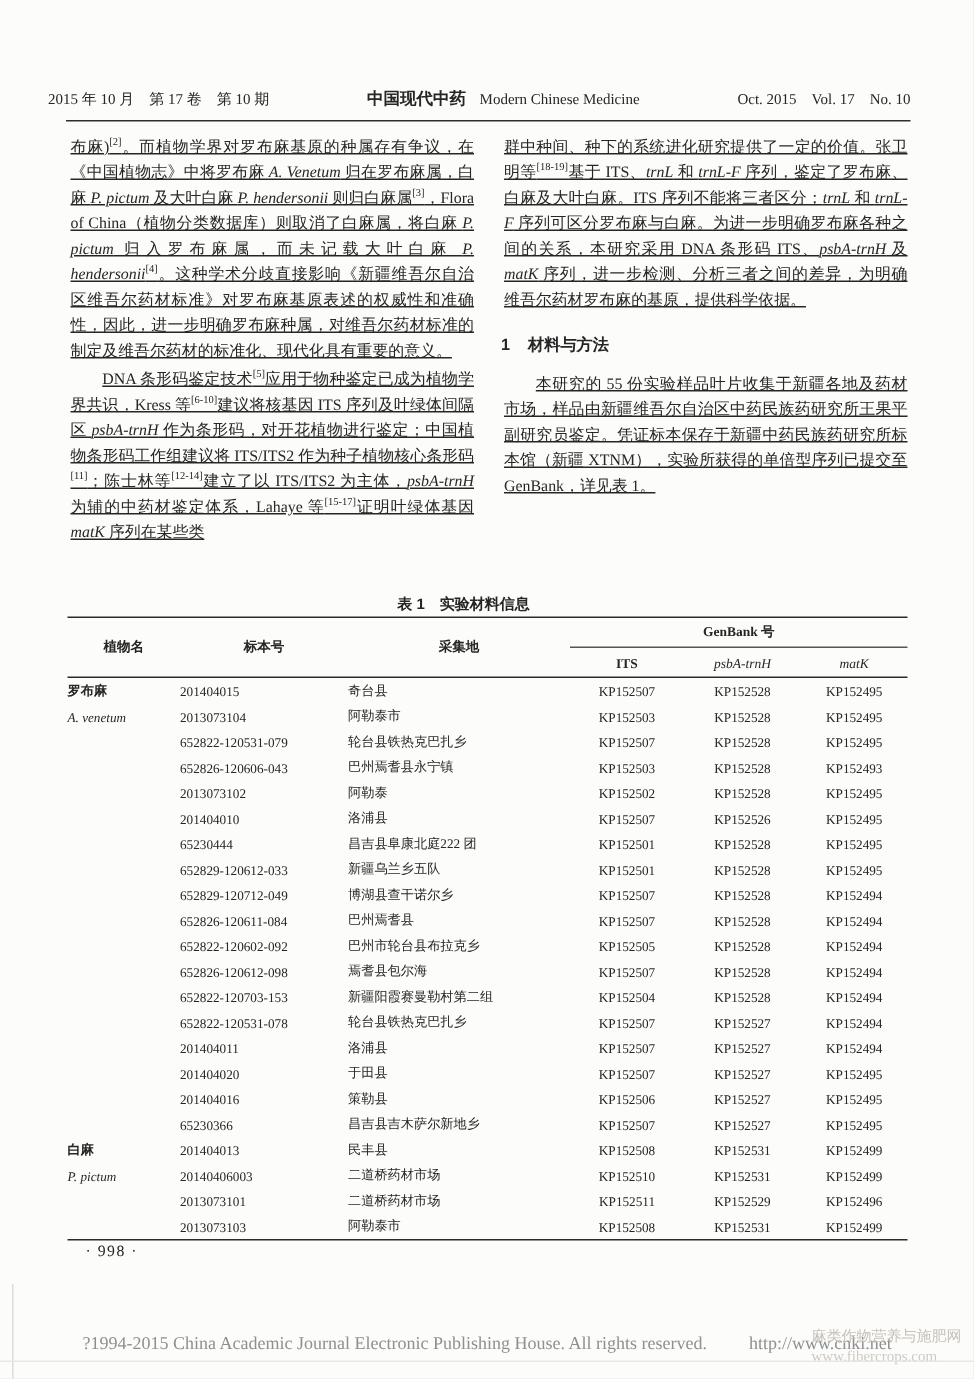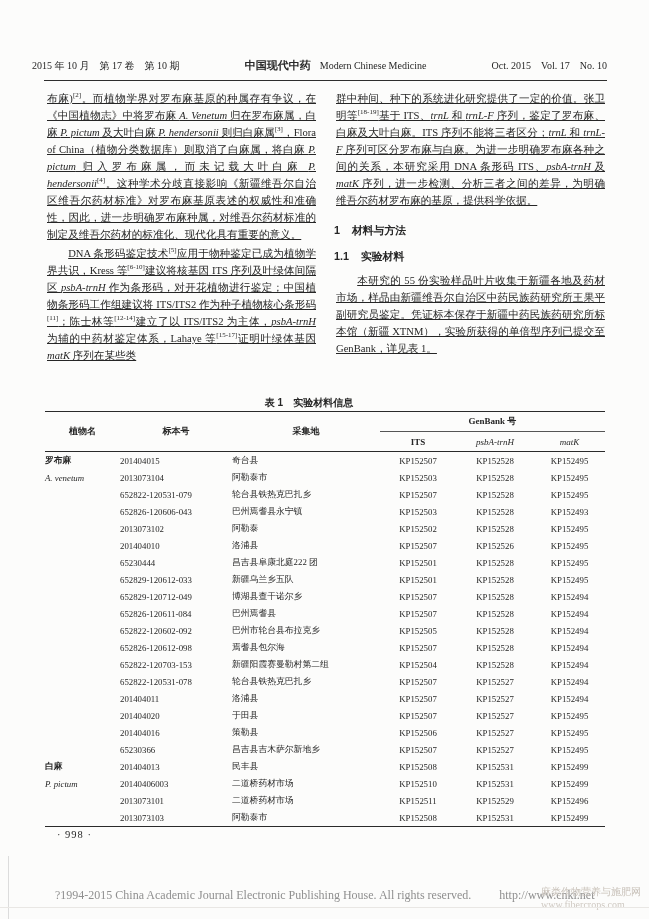--- a/index.html
+++ b/index.html
@@ -66,24 +66,20 @@
   <div class="columns">
     <div class="col">
       <p><span>布麻)</span><sup>[2]</sup><span>。而植物学界对罗布麻基原的种属存有争议，在《中国植物志》中将罗布麻 </span><i>A. Venetum</i><span> 归在罗布麻属，白麻 </span><i>P. pictum</i><span> 及大叶白麻 </span><i>P. hendersonii</i><span> 则归白麻属</span><sup>[3]</sup><span>，Flora of China（植物分类数据库）则取消了白麻属，将白麻 </span><i>P. pictum</i><span> 归入罗布麻属，而未记载大叶白麻 </span><i>P. hendersonii</i><sup>[4]</sup><span>。这种学术分歧直接影响《新疆维吾尔自治区维吾尔药材标准》对罗布麻基原表述的权威性和准确性，因此，进一步明确罗布麻种属，对维吾尔药材标准的制定及维吾尔药材的标准化、现代化具有重要的意义。</span></p>
       <p class="indent"><span>DNA 条形码鉴定技术</span><sup>[5]</sup><span>应用于物种鉴定已成为植物学界共识，Kress 等</span><sup>[6-10]</sup><span>建议将核基因 ITS 序列及叶绿体间隔区 </span><i>psbA-trnH</i><span> 作为条形码，对开花植物进行鉴定；中国植物条形码工作组建议将 ITS/ITS2 作为种子植物核心条形码</span><sup>[11]</sup><span>；陈士林等</span><sup>[12-14]</sup><span>建立了以 ITS/ITS2 为主体，</span><i>psbA-trnH</i><span> 为辅的中药材鉴定体系，Lahaye 等</span><sup>[15-17]</sup><span>证明叶绿体基因 </span><i>matK</i><span> 序列在某些类</span></p>
     </div>
     <div class="col">
       <p><span>群中种间、种下的系统进化研究提供了一定的价值。张卫明等</span><sup>[18-19]</sup><span>基于 ITS、</span><i>trnL</i><span> 和 </span><i>trnL-F</i><span> 序列，鉴定了罗布麻、白麻及大叶白麻。ITS 序列不能将三者区分；</span><i>trnL</i><span> 和 </span><i>trnL-F</i><span> 序列可区分罗布麻与白麻。为进一步明确罗布麻各种之间的关系，本研究采用 DNA 条形码 ITS、</span><i>psbA-trnH</i><span> 及 </span><i>matK</i><span> 序列，进一步检测、分析三者之间的差异，为明确维吾尔药材罗布麻的基原，提供科学依据。</span></p>
       <div class="sec-h h1">
         <span>1</span>
         <span>材料与方法</span>
-      </div>
-      <div class="sec-h h2">
-        <span>1.1</span>
-        <span>实验材料</span>
       </div>
       <p class="indent"><span>本研究的 55 份实验样品叶片收集于新疆各地及药材市场，样品由新疆维吾尔自治区中药民族药研究所王果平副研究员鉴定。凭证标本保存于新疆中药民族药研究所标本馆（新疆 XTNM），实验所获得的单倍型序列已提交至 GenBank，详见表 1。</span></p>
     </div>
   </div>
 
   <div class="table-caption">表 1　实验材料信息</div>
 
   <table class="materials">
     <colgroup>
       <col style="width:75px">

